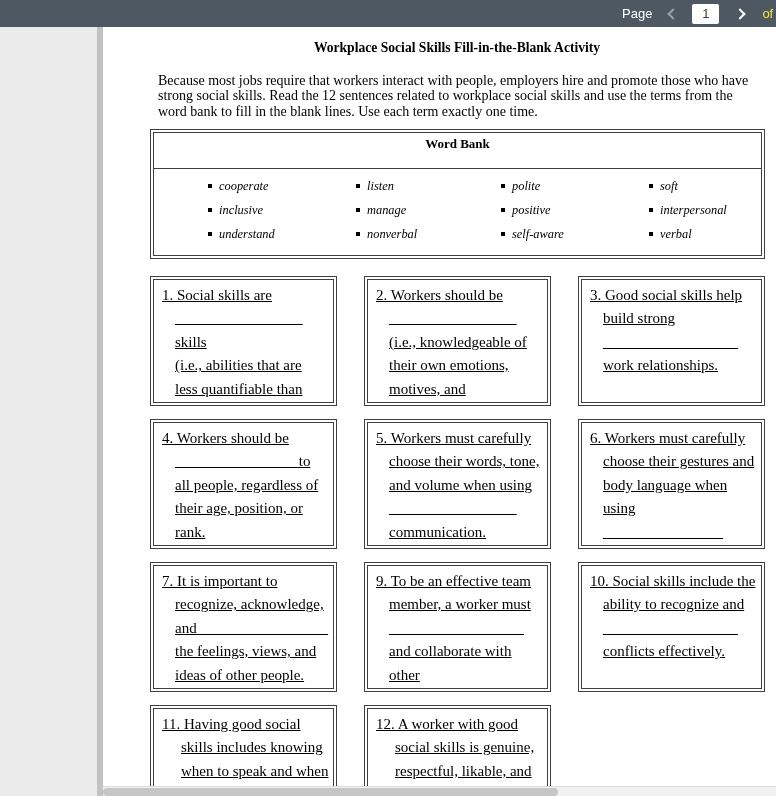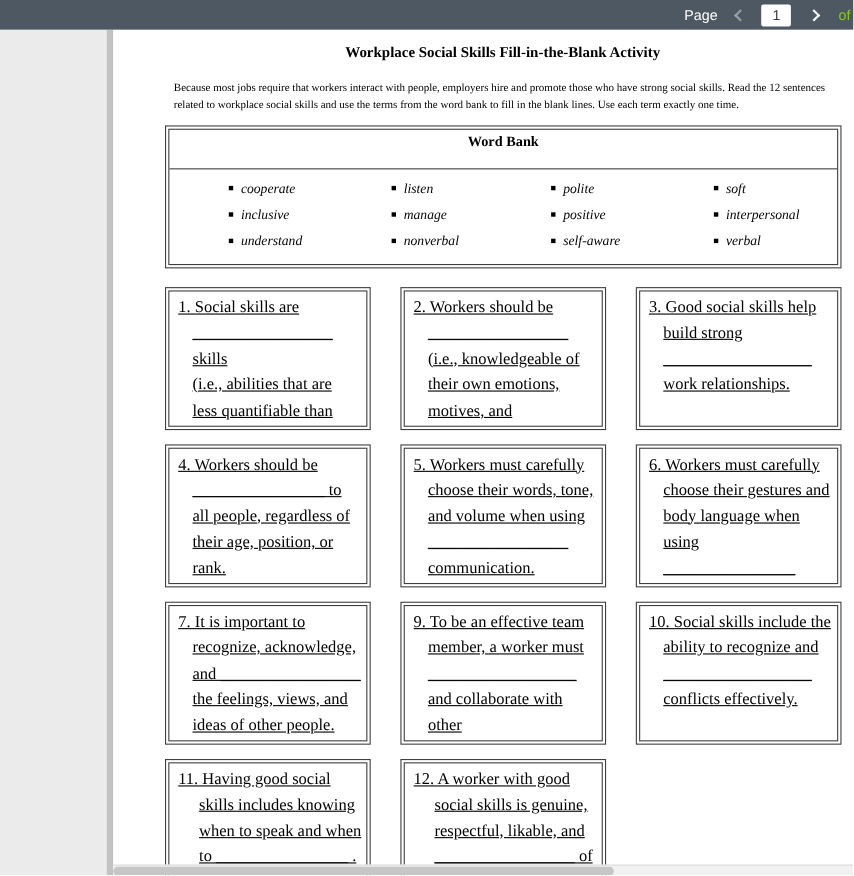--- a/index.html
+++ b/index.html
@@ -31,34 +31,34 @@
   .nav-btn.next { margin-right: 14px; }
   .chev { display: inline-block; width: 8px; height: 8px; border-style: solid; }
   .chev-left  { border-width: 2px 2px 0 0; border-color: #97a0a9; transform: rotate(-135deg); }
   .chev-right { border-width: 2.5px 2.5px 0 0; border-color: #f7f9fa; transform: rotate(45deg); }
   .page-input {
     width: 27px; height: 20px; margin-right: 13px;
     border: none; border-radius: 2px; background: #fff;
     text-align: center; font-size: 13px; color: #3c3c3c;
     font-family: "Liberation Sans", sans-serif;
   }
-  .of-label { color: #84cc16; font-size: 13px; white-space: nowrap; }
+  .of-label { color: #fde047; font-size: 13px; white-space: nowrap; }
 
   
   .content { position: absolute; top: 27px; left: 0; width: 776px; height: 769px; overflow: hidden; }
   .sidebar { position: absolute; left: 0; top: 0; width: 97px; height: 100%; background: #ebebeb; }
   .divider { position: absolute; left: 97px; top: 0; width: 6px; height: 100%; background: #c2c2c2; }
 
   .page {
     position: absolute; left: 103px; top: 0; width: 708px; height: 100%;
     background: #fff; color: #000;
   }
 
   .doc-title { margin-top: 13px; text-align: center; font-size: 13.6px; font-weight: bold; }
-  .doc-intro { margin: 17px 0 0 55px; width: 600px; font-size: 10px; line-height: 15.3px; }
+  .doc-intro { margin: 17px 0 0 55px; width: 600px; font-size: 14px; line-height: 15.3px; }
 
   
   .word-bank { margin: 10px 0 0 47px; width: 615px; border: 4px double #3f3f3f; background: #fff; }
   .wb-title { text-align: center; font-weight: bold; font-size: 13px; padding: 3px 0 16px; border-bottom: 1px solid #3f3f3f; }
   .wb-grid { display: grid; grid-template-columns: 148px 145px 148px auto; padding: 5px 0 9px 54px; font-style: italic; }
   .wb-term { font-size: 12.4px; line-height: 24px; white-space: nowrap; }
   .wb-term::before { content: ""; display: inline-block; width: 4px; height: 4px; background: #000; margin: 0 7px 2px 0; }
 
   
   .q-grid {

